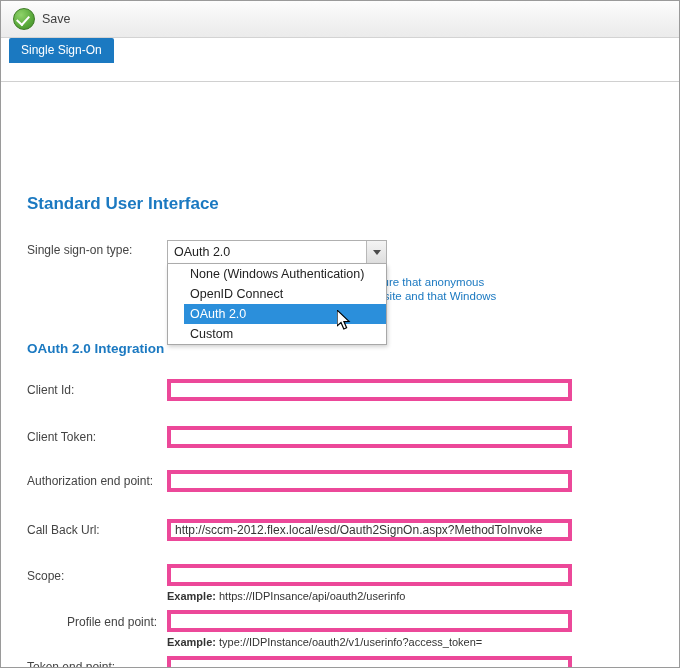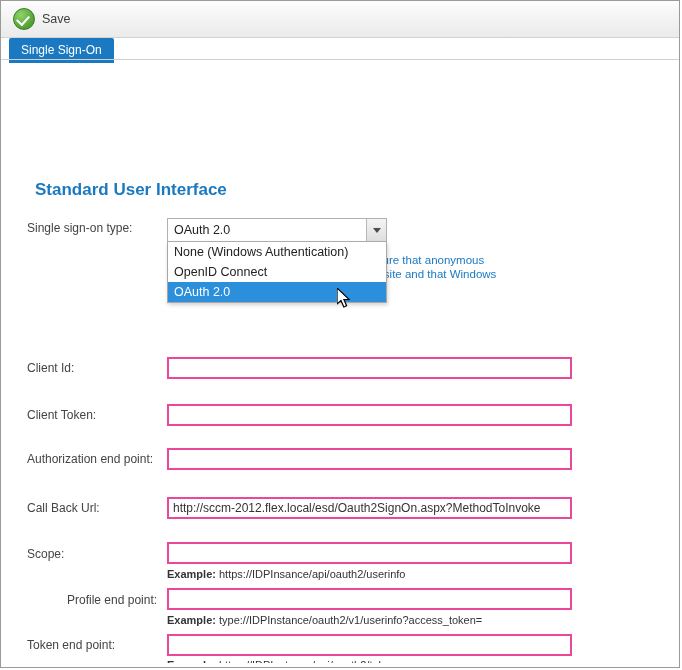--- a/index.html
+++ b/index.html
@@ -60,21 +60,21 @@
     border: solid #ffffff;
     border-width: 0 2.5px 2.5px 0;
     transform: rotate(42deg);
   }
   .save-label {
     font-size: 12.5px;
     color: #3f3f3f;
   }
   
   .tabstrip {
-    height: 22px;
+    height: 44px;
     background: #ffffff;
     padding-left: 8px;
     box-sizing: border-box;
     position: relative;
   }
   .tab {
     display: inline-block;
     background: #1b79c1;
     color: #ffffff;
     font-size: 12px;
@@ -95,33 +95,33 @@
   .content {
     position: relative;
     padding: 0 0 0 0;
     height: 603px;
     overflow: hidden;
   }
   .section-title {
     color: #1b79c1;
     font-size: 17px;
     font-weight: bold;
-    margin: 8px;
+    margin: 0;
     padding: 0;
     position: absolute;
   }
   .field-label {
     position: absolute;
     font-size: 12px;
     color: #444444;
   }
   .text-input {
     position: absolute;
     height: 22px;
-    border: 2px solid #ec4899;
+    border: 4px solid #ec4899;
     background: #ffffff;
     font-family: "Liberation Sans", sans-serif;
     font-size: 12px;
     color: #333333;
     padding: 0 4px;
     box-sizing: border-box;
     outline: none;
   }
   .example {
     position: absolute;
@@ -173,20 +173,21 @@
     position: absolute;
     left: 166px;
     top: 182px;
     width: 220px;
     border: 1px solid #a8a8a8;
     border-top: none;
     background: #ffffff;
     box-sizing: border-box;
     z-index: 20;
     box-shadow: 1px 2px 4px rgba(0,0,0,0.18);
+    padding-left: 16px;
   }
   .dropdown-item {
     height: 20px;
     line-height: 20px;
     padding-left: 6px;
     font-size: 12.5px;
     color: #222222;
     cursor: pointer;
     white-space: nowrap;
   }
@@ -240,26 +241,28 @@
       <span class="select-value">OAuth 2.0</span>
       <span class="select-arrow">
           <span></span>
         </span>
     </div>
 
     <div class="dropdown">
       <div class="dropdown-item">None (Windows Authentication)</div>
       <div class="dropdown-item">OpenID Connect</div>
       <div class="dropdown-item selected">OAuth 2.0</div>
+      <div class="dropdown-item">Custom</div>
     </div>
 
     <svg class="cursor" width="16" height="22" viewBox="0 0 16 22">
       <polygon points="0,0 0,16 4,12.5 6.8,19 9.6,17.8 6.9,11.6 12,11.4" fill="#ffffff" stroke="#000000" stroke-width="1.2"></polygon>
     </svg>
 
+    <h2 class="section-title" style="left:26px; top:259px; font-size:13.5px;">OAuth 2.0 Integration</h2>
 
     <div class="field-label" style="left:26px; top:301px;">Client Id:</div>
     <input class="text-input" style="left: 166px; top: 297px; width: 405px;" value="">
 
     <div class="field-label" style="left:26px; top:348px;">Client Token:</div>
     <input class="text-input" style="left: 166px; top: 344px; width: 405px;" value="">
 
     <div class="field-label" style="left:26px; top:392px;">Authorization end point:</div>
     <input class="text-input" style="left: 166px; top: 388px; width: 405px;" value="">
 

